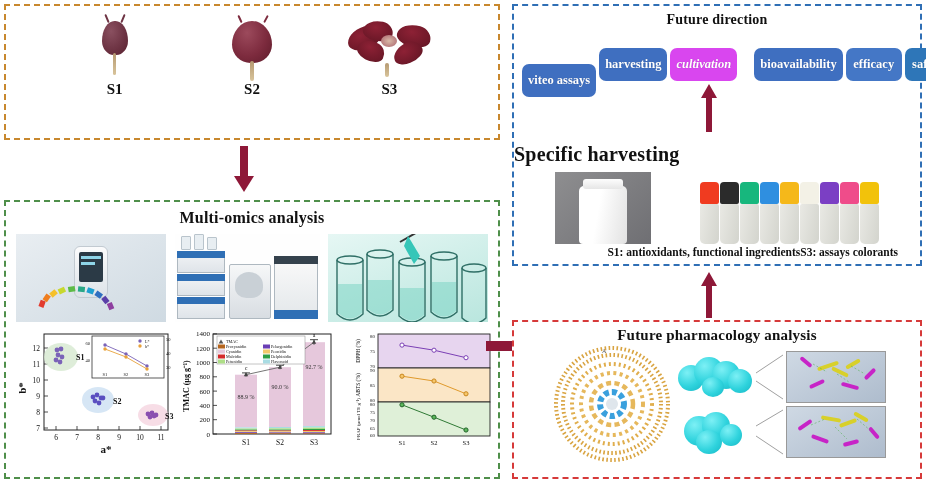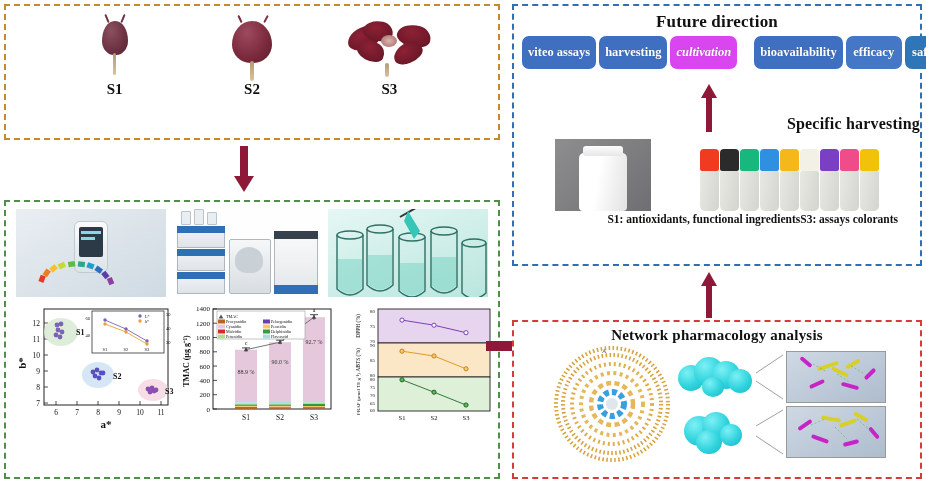--- a/index.html
+++ b/index.html
@@ -16,24 +16,24 @@
   .panel { position: absolute; background: #fff; }
   .panel-samples   { left: 4px;  top: 4px;   width: 496px; height: 136px; border: 2px dashed #c8882e; }
   .panel-omics     { left: 4px;  top: 200px; width: 496px; height: 279px; border: 2px dashed #4f8f4a; }
   .panel-future    { left: 512px;top: 4px;   width: 410px; height: 262px; border: 2px dashed #2f6fb5; }
   .panel-network   { left: 512px;top: 320px; width: 410px; height: 159px; border: 2px dashed #d63a3a; }
 
   .panel-title {
     text-align: center; font-weight: bold; color: #111;
     letter-spacing: .2px;
   }
-  .t-future   { font-size: 17px; margin-top: 6px; }
+  .t-future   { font-size: 14px; margin-top: 6px; }
   .t-omics    { font-size: 16px; margin-top: 7px; }
   .t-network  { font-size: 15px; margin-top: 5px; }
-  .t-harvest  { font-size: 16px; text-align:right; margin-top: 4px; }
+  .t-harvest  { font-size: 20px; text-align:left; margin-top: 4px; }
 
   
   .samples-row { display: flex; justify-content: space-around; align-items: flex-end;
                  height: 92px; padding: 8px 40px 0 40px; }
   .sample { text-align: center; width: 120px; }
   .sample-label { font-weight: bold; font-size: 15px; margin-top: 2px; color:#111; }
   .flower { margin: 0 auto; position: relative; }
 
   
   .bud1 { width: 26px; height: 34px; background:
@@ -161,20 +161,21 @@
       </div>
 
     </div>
   </div>
 
   <svg class="arrow-down-main" viewBox="0 0 22 48">
     <polygon points="7,0 15,0 15,30 21,30 11,46 1,30 7,30" fill="#8e1838"></polygon>
   </svg>
 
   <div class="panel panel-omics">
+    <div class="panel-title t-omics">Multi-omics analysis</div>
 
     <div style="display:flex;gap:6px;padding:6px 10px 0 10px;height:95px;align-items:center;justify-content:space-between;">
 
       <div style="width:150px;height:88px;background:linear-gradient(150deg,#e9eef2,#cfdae2);position:relative;">
         <div style="position:absolute;left:58px;top:12px;width:34px;height:52px;background:linear-gradient(#fbfbfc,#dde3e8);border-radius:6px;border:1px solid #c2cad1;"></div>
         <div style="position:absolute;left:63px;top:18px;width:24px;height:30px;background:#2b3a46;border-radius:2px;"></div>
         <div style="position:absolute;left:65px;top:22px;width:20px;height:3px;background:#8fd5e8;"></div>
         <div style="position:absolute;left:65px;top:28px;width:14px;height:3px;background:#8fd5e8;"></div>
         <svg viewBox="0 0 150 50" style="position:absolute;left:18px;top:48px;width:114px;height:38px;">
           <g>
@@ -523,21 +524,21 @@
   </div>
 
   <svg class="arrow-right-net" viewBox="0 0 54 26">
     <polygon points="0,8 34,8 34,1 53,13 34,25 34,18 0,18" fill="#8e1838"></polygon>
   </svg>
 
   <div class="panel panel-future">
     <div class="panel-title t-future">Future direction</div>
 
     <div class="pill-row">
-      <div class="pill" style="background:#3f6fc0;flex:0 0 74px;">viteo assays</div>
+      <div class="pill" style="background:#3f6fc0;flex:0 0 74px;margin-top:32px;">viteo assays</div>
       <div class="pill" style="background:#3f6fc0;flex:0 0 63px;">harvesting</div>
       <div class="pill" style="background:#d946ef;flex:0 0 64px;font-style:italic;">cultivation</div>
       <div class="pill" style="background:#3f6fc0;flex:0 0 86px;margin-left:14px;">bioavailability</div>
       <div class="pill" style="background:#4477c6;flex:0 0 56px;">efficacy</div>
       <div class="pill" style="background:#2e76b8;flex:0 0 46px;">safety</div>
     </div>
 
     <div class="panel-title t-harvest" style="margin-top:46px;">Specific harvesting</div>
 
     <div class="harvest-imgs">
@@ -593,21 +594,21 @@
   </div>
 
   <svg class="arrow-up-future" viewBox="0 0 18 48">
     <polygon points="9,0 17,14 12,14 12,48 6,48 6,14 1,14" fill="#8e1838"></polygon>
   </svg>
   <svg class="arrow-up-net" viewBox="0 0 18 46">
     <polygon points="9,0 17,14 12,14 12,46 6,46 6,14 1,14" fill="#8e1838"></polygon>
   </svg>
 
   <div class="panel panel-network">
-    <div class="panel-title t-network">Network pharmacology analysis</div>
+    <div class="panel-title t-network">Future pharmacology analysis</div>
 
     <div class="net-body">
 
       <svg class="net-circle" viewBox="0 0 120 120" style="margin-left:32px;">
         <circle cx="60" cy="60" r="56" fill="none" stroke="#d9a441" stroke-width="4" stroke-dasharray="1.6 2.4"></circle>
         <circle cx="60" cy="60" r="49" fill="none" stroke="#d9a441" stroke-width="4" stroke-dasharray="1.6 2.4"></circle>
         <circle cx="60" cy="60" r="40" fill="none" stroke="#e0ae4d" stroke-width="4" stroke-dasharray="2 3"></circle>
         <circle cx="60" cy="60" r="31" fill="none" stroke="#e6b85c" stroke-width="4" stroke-dasharray="3 3.4"></circle>
         <circle cx="60" cy="60" r="21" fill="none" stroke="#e6b85c" stroke-width="4.5" stroke-dasharray="5 3.4"></circle>
         <circle cx="60" cy="60" r="12" fill="none" stroke="#3aa0dd" stroke-width="6" stroke-dasharray="5 3"></circle>

